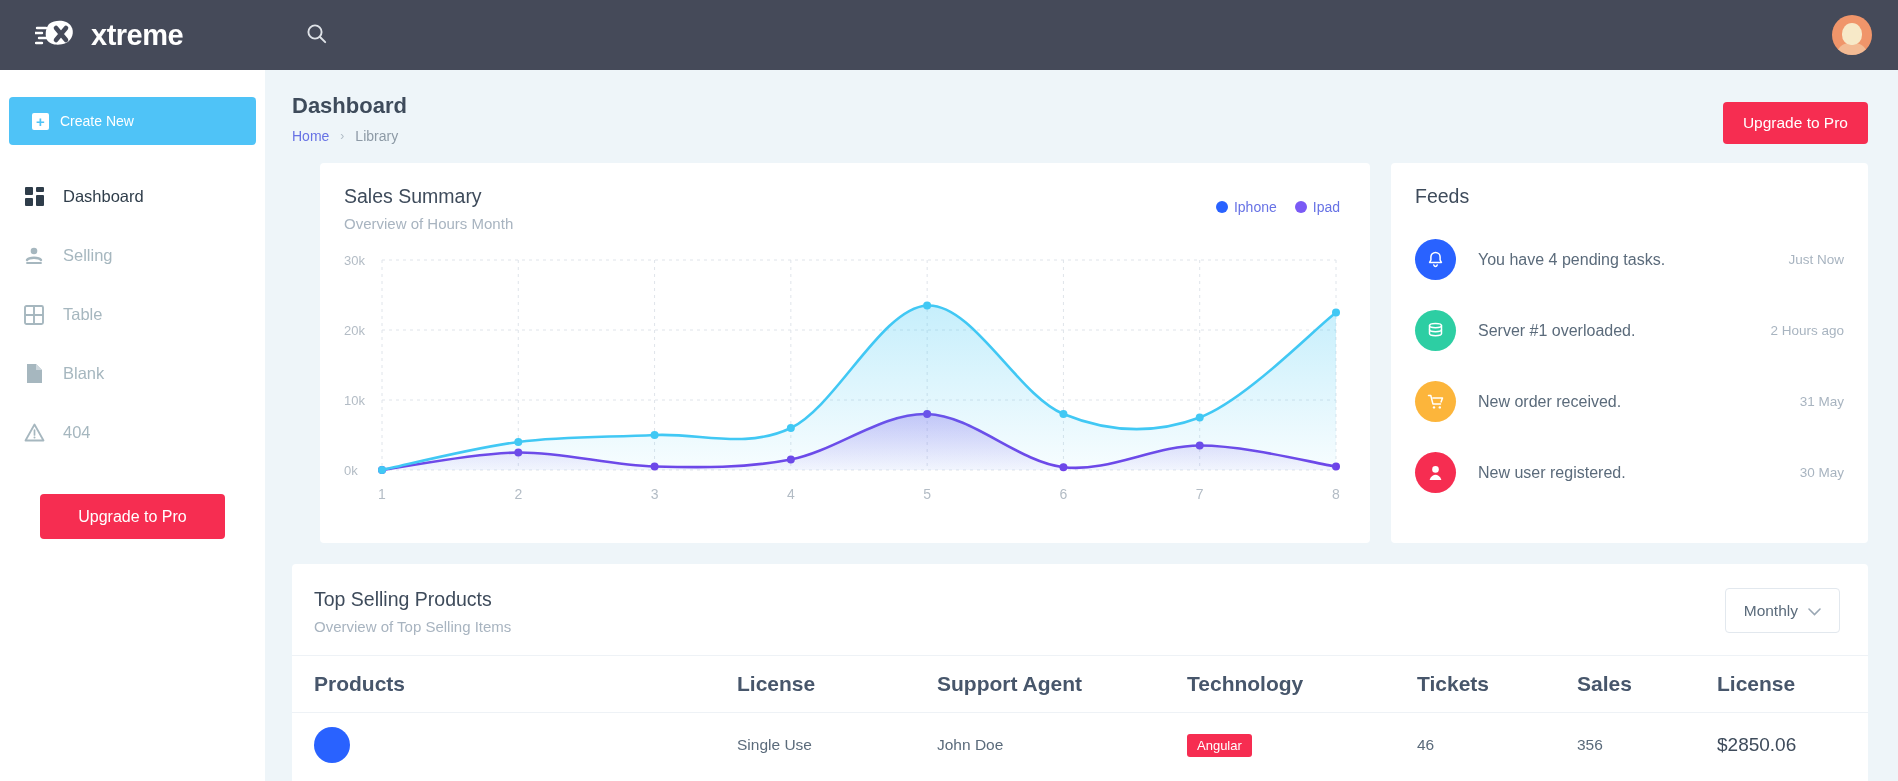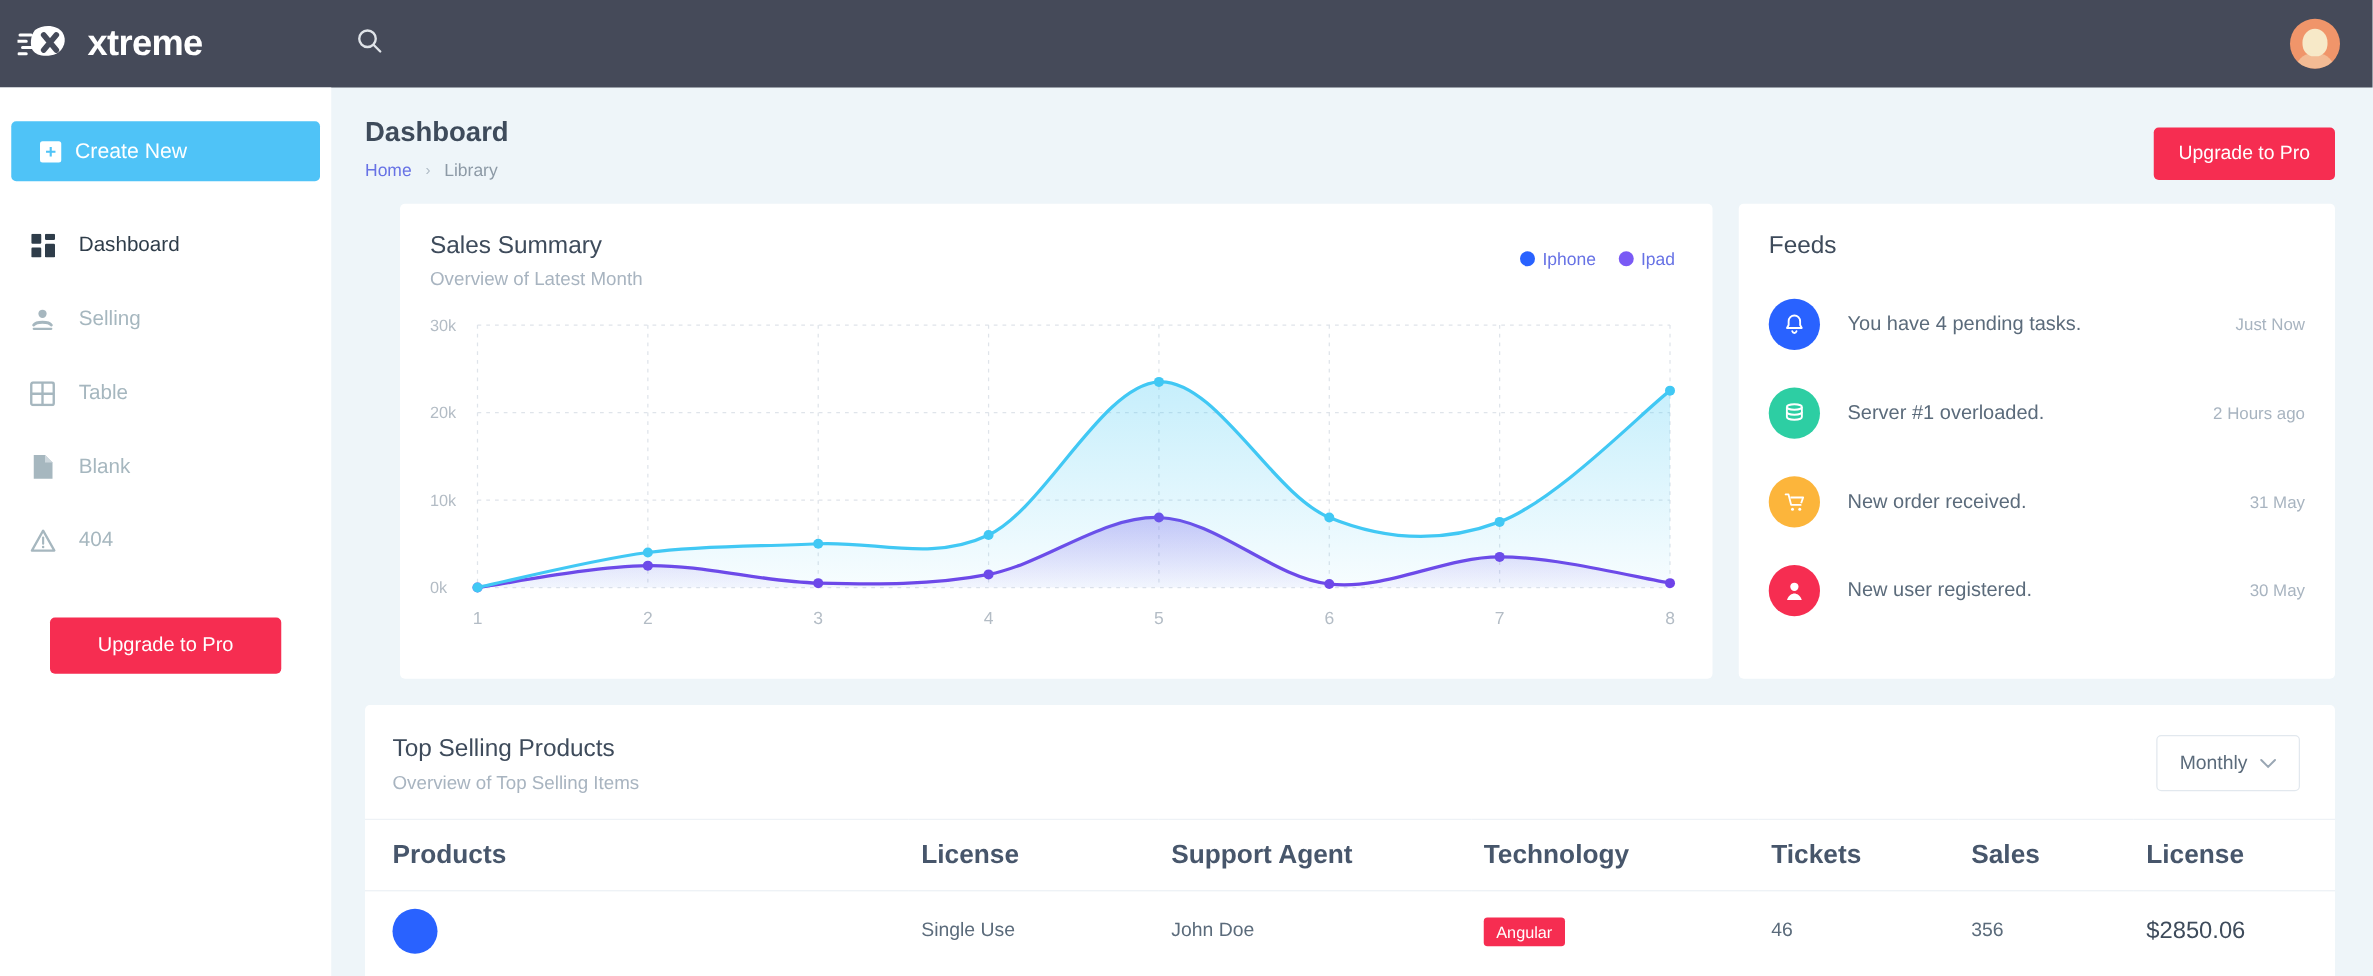--- a/index.html
+++ b/index.html
@@ -4,21 +4,21 @@
 <style>
   * { box-sizing: border-box; margin: 0; padding: 0; }
   html, body {
     width: 1898px; height: 781px;
     font-family: "Liberation Sans", sans-serif;
     background: #eef5f9; overflow: hidden;
   }
   
   .topbar {
     position: absolute; top: 0; left: 0; width: 1898px; height: 70px;
-    background: #454a59; display: flex; align-items: center;
+    background: #454a59; display: flex; align-items: center; padding-left: 21px;
   }
   .brand { width: 265px; display: flex; align-items: center; padding-left: 14px; gap: 10px; }
   .brand-logo { width: 46px; height: 38px; position: relative; }
   .brand-text { color: #fff; font-size: 29px; font-weight: bold; letter-spacing: -0.5px; }
   .topbar-search { margin-left: 20px; cursor: pointer; }
   .topbar-spacer { flex: 1; }
   .avatar {
     width: 40px; height: 40px; border-radius: 50%;
     background: #f0956a; margin-right: 26px;
     display: flex; align-items: center; justify-content: center;
@@ -29,21 +29,21 @@
   
   .sidebar {
     position: absolute; top: 70px; left: 0; width: 265px; height: 711px;
     background: #fff;
   }
   .create-new {
     margin: 27px 9px 0 9px; height: 48px; background: #4fc3f7;
     border-radius: 4px; display: flex; align-items: center;
     padding-left: 23px; gap: 11px; cursor: pointer;
   }
-  .create-new span.label { color: #fff; font-size: 17px; }
+  .create-new span.label { color: #fff; font-size: 14px; }
   .plus-box {
     width: 17px; height: 17px; background: #fff; border-radius: 2px;
     display: flex; align-items: center; justify-content: center;
     color: #4fc3f7; font-size: 15px; font-weight: bold; line-height: 1;
   }
   .nav { margin-top: 22px; }
   .nav-item {
     height: 59px; display: flex; align-items: center; gap: 18px;
     padding-left: 23px; cursor: pointer; color: #a6b7bf; font-size: 16.5px;
   }
@@ -209,21 +209,21 @@
         <span class="crumb-cur">Library</span>
       </div>
     </div>
     <button class="upgrade-top">Upgrade to Pro</button>
   </div>
 
   <div class="cards">
 
     <div class="card card-sales">
       <div class="card-title">Sales Summary</div>
-      <div class="card-sub">Overview of Latest Month</div>
+      <div class="card-sub">Overview of Hours Month</div>
 
       <div class="legend">
         <span class="legend-item">
           <span class="dot" style="background:#2962ff"></span>
           <span>Iphone</span>
         </span>
         <span class="legend-item">
           <span class="dot" style="background:#7a5af5"></span>
           <span>Ipad</span>
         </span>

